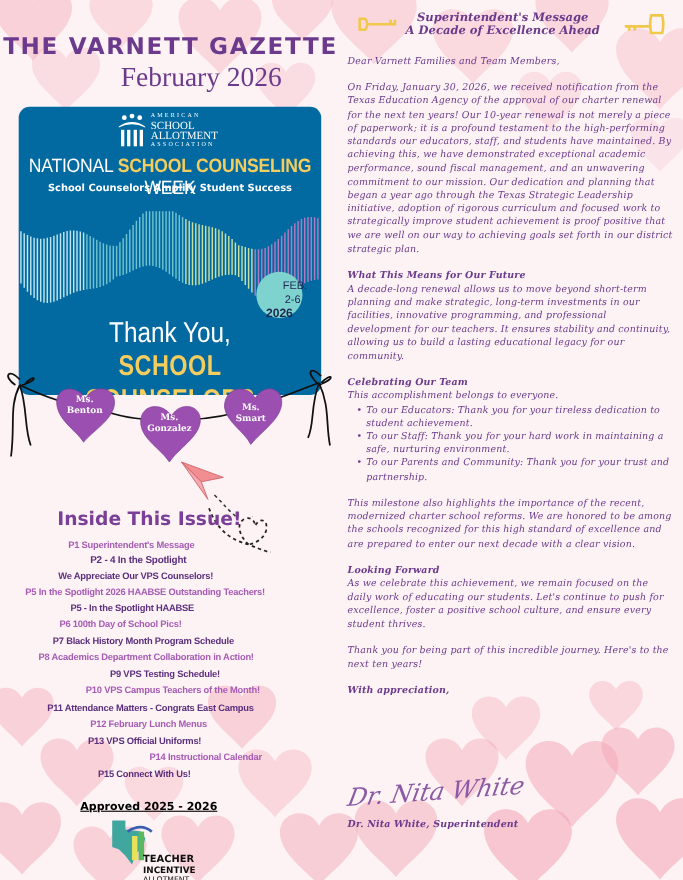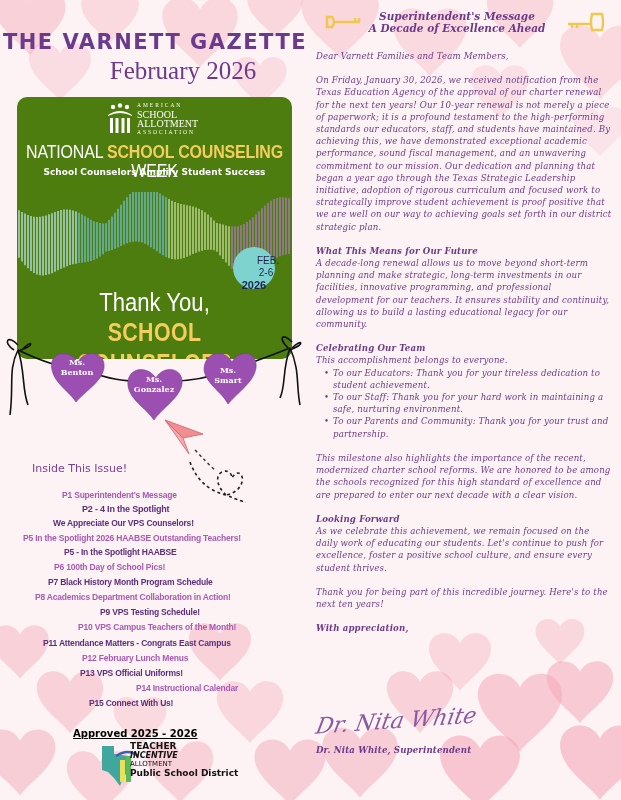--- a/index.html
+++ b/index.html
@@ -17,21 +17,21 @@
     position:absolute; left:0; top:30px; width:310px; text-align:center;
     font-family:"DejaVu Sans", sans-serif; font-weight:bold; font-size:21px;
     letter-spacing:1.5px; color:#6b3a8c;
   }
   .masthead-date {
     position:absolute; left:0; top:57px; width:310px; text-align:center;
     font-family:"Liberation Serif", serif; font-size:25px; color:#6b3a8c;margin-left:28px;
   }
   .poster {
     position:absolute; left:17px; top:97px; width:275px; height:262px;
-    background:#4d7c0f; border-radius:10px; overflow:hidden;
+    background:#0369a1; border-radius:10px; overflow:hidden;
   }
   .asca { position:absolute; left:90px; top:4px; display:flex; align-items:center; gap:4px; }
   .asca-text { color:#fff; font-family:"Liberation Serif", serif; line-height:9px; }
   .asca-small { font-size:5.5px; letter-spacing:2px; }
   .asca-big { font-size:10px; }
   .nscw {
     position:absolute; top:47px; left:0; width:275px; text-align:center;
     font-family:"Liberation Sans", sans-serif; font-size:16px; color:#fff; letter-spacing:-0.2px;
     transform:scaleY(1.1);
   }
@@ -56,40 +56,40 @@
     position:absolute; top:220px; left:0; width:275px; text-align:center;
     font-family:"Liberation Sans", sans-serif; font-weight:bold; font-size:26px; color:#f3cd5e;
     transform:scaleX(0.82); letter-spacing:0.5px;
   }
   .garland { position:absolute; left:0; top:330px; }
   .heart-label {
     position:absolute; color:#fff; font-family:"DejaVu Serif", serif; font-weight:bold;
     font-size:8px; text-align:center; line-height:10px;
   }
   .inside-title {
-    position:absolute; left:32px; top:462px;
-    font-family:"DejaVu Sans", sans-serif; font-weight:normal; font-size:11px; color:#7a3f96;
+    position:absolute; left:52px; top:462px;
+    font-family:"DejaVu Sans", sans-serif; font-weight:bold; font-size:17px; color:#7a3f96;
   }
   .toc { position:absolute; left:0; top:490px; width:310px; }
   .toc-item {
     position:absolute; white-space:nowrap;
     font-family:"Liberation Sans", sans-serif; font-size:8.5px; font-weight:bold; letter-spacing:-0.2px;
   }
   .c-pink { color:#a65bb5; }
   .c-dark { color:#5b2f7d; }
   .approved {
     position:absolute; left:73px; top:728px;
     font-family:"DejaVu Sans", sans-serif; font-weight:bold; font-size:10px; color:#000; text-decoration:underline;
   }
   .tia-logo { position:absolute; left:98px; top:742px; }
   .tia-text {
     position:absolute; left:125px; top:742px; font-family:"DejaVu Sans", sans-serif; color:#111; line-height:9px;
   }
-  .tia-t1 { font-size:9px; font-weight:bold; }
-  .tia-t2 { font-size:8px; font-weight:bold;font-style:italic; }
+  .tia-t1 { font-size:9px; font-weight:bold;margin-top:36px; }
+  .tia-t2 { font-size:8px; font-weight:bold; }
   .tia-t3 { font-size:7px; }
   .tia-t4 { font-size:9px; font-weight:bold; }
 
   
   .msg-head {
     position:absolute; left:322px; top:10px; width:270px; text-align:center;
     font-family:"DejaVu Serif", serif; font-style:italic; font-weight:bold; font-size:10.5px;
     color:#6b3a8c; line-height:12px;
   }
   .key { position:absolute; }

